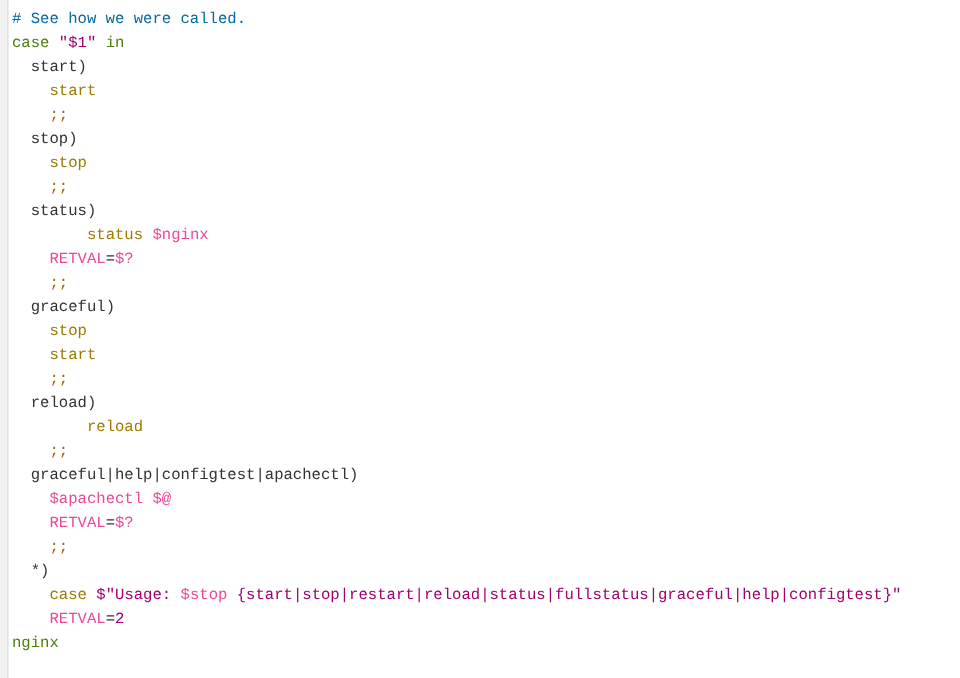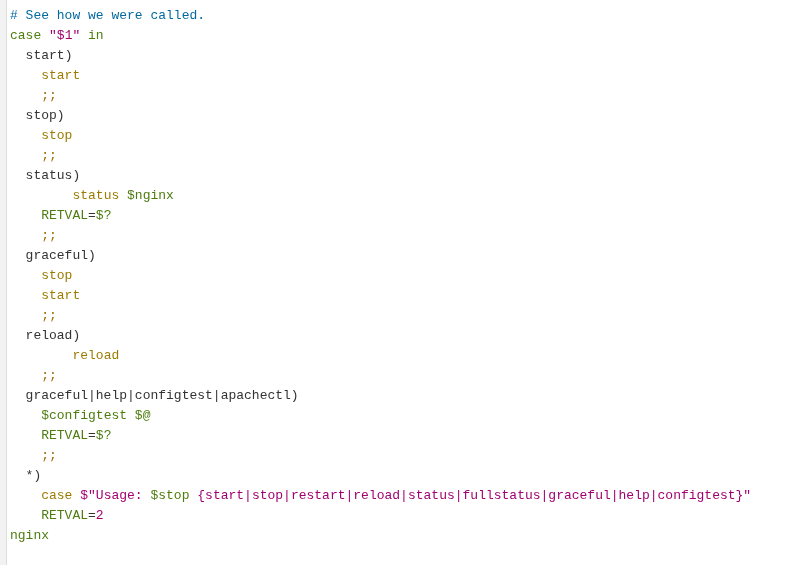--- a/index.html
+++ b/index.html
@@ -1,21 +1,21 @@
 <!DOCTYPE html>
 <html><head>
 <meta charset="utf-8">
 <style>
   html,body{margin:0;padding:0;background:#fff;width:800px;height:565px;overflow:hidden}
   pre{margin:0;padding:6px 6px 6px 10px;font-family:Consolas,"Lucida Console","Courier New",monospace;font-size:13px;line-height:20px;white-space:pre;tab-size:4}
   .c-comment{color:#0369a1}      
   .c-kw{color:#4d7c0f}           
   .c-str{color:#a00070}            
   .c-cmd{color:#9b7c00}          
-  .c-var{color:#4d7c0f}          
+  .c-var{color:#ec4899}          
   .c-num{color:#a00070}
   .c-lbl{color:#333}
   .c-dsemi{color:#a06a00}
   .c-plain{color:#333}
   .gutter{position:absolute;left:0;top:0;bottom:0;width:6px;background:#f2f2f2;border-right:1px solid #ddd}
 </style>
 </head>
 <body>
 
 <div class="gutter"></div>
@@ -33,21 +33,21 @@
     <span class="c-var">RETVAL</span><span class="c-plain">=</span><span class="c-var">$?</span>
     <span class="c-dsemi">;;</span>
   <span class="c-lbl">graceful</span><span class="c-plain">)</span>
     <span class="c-cmd">stop</span>
     <span class="c-cmd">start</span>
     <span class="c-dsemi">;;</span>
   <span class="c-lbl">reload</span><span class="c-plain">)</span>
         <span class="c-cmd">reload</span>
     <span class="c-dsemi">;;</span>
   <span class="c-lbl">graceful|help|configtest|apachectl</span><span class="c-plain">)</span>
-    <span class="c-var">$configtest</span> <span class="c-var">$@</span>
+    <span class="c-var">$apachectl</span> <span class="c-var">$@</span>
     <span class="c-var">RETVAL</span><span class="c-plain">=</span><span class="c-var">$?</span>
     <span class="c-dsemi">;;</span>
   <span class="c-lbl">*</span><span class="c-plain">)</span>
     <span class="c-cmd">case</span> <span class="c-str">$"Usage: </span><span class="c-var">$stop</span><span class="c-str"> {start|stop|restart|reload|status|fullstatus|graceful|help|configtest}"</span>
     <span class="c-var">RETVAL</span><span class="c-plain">=</span><span class="c-num">2</span>
 <span class="c-kw">nginx</span>
 
  </pre>
 
 </body></html>

